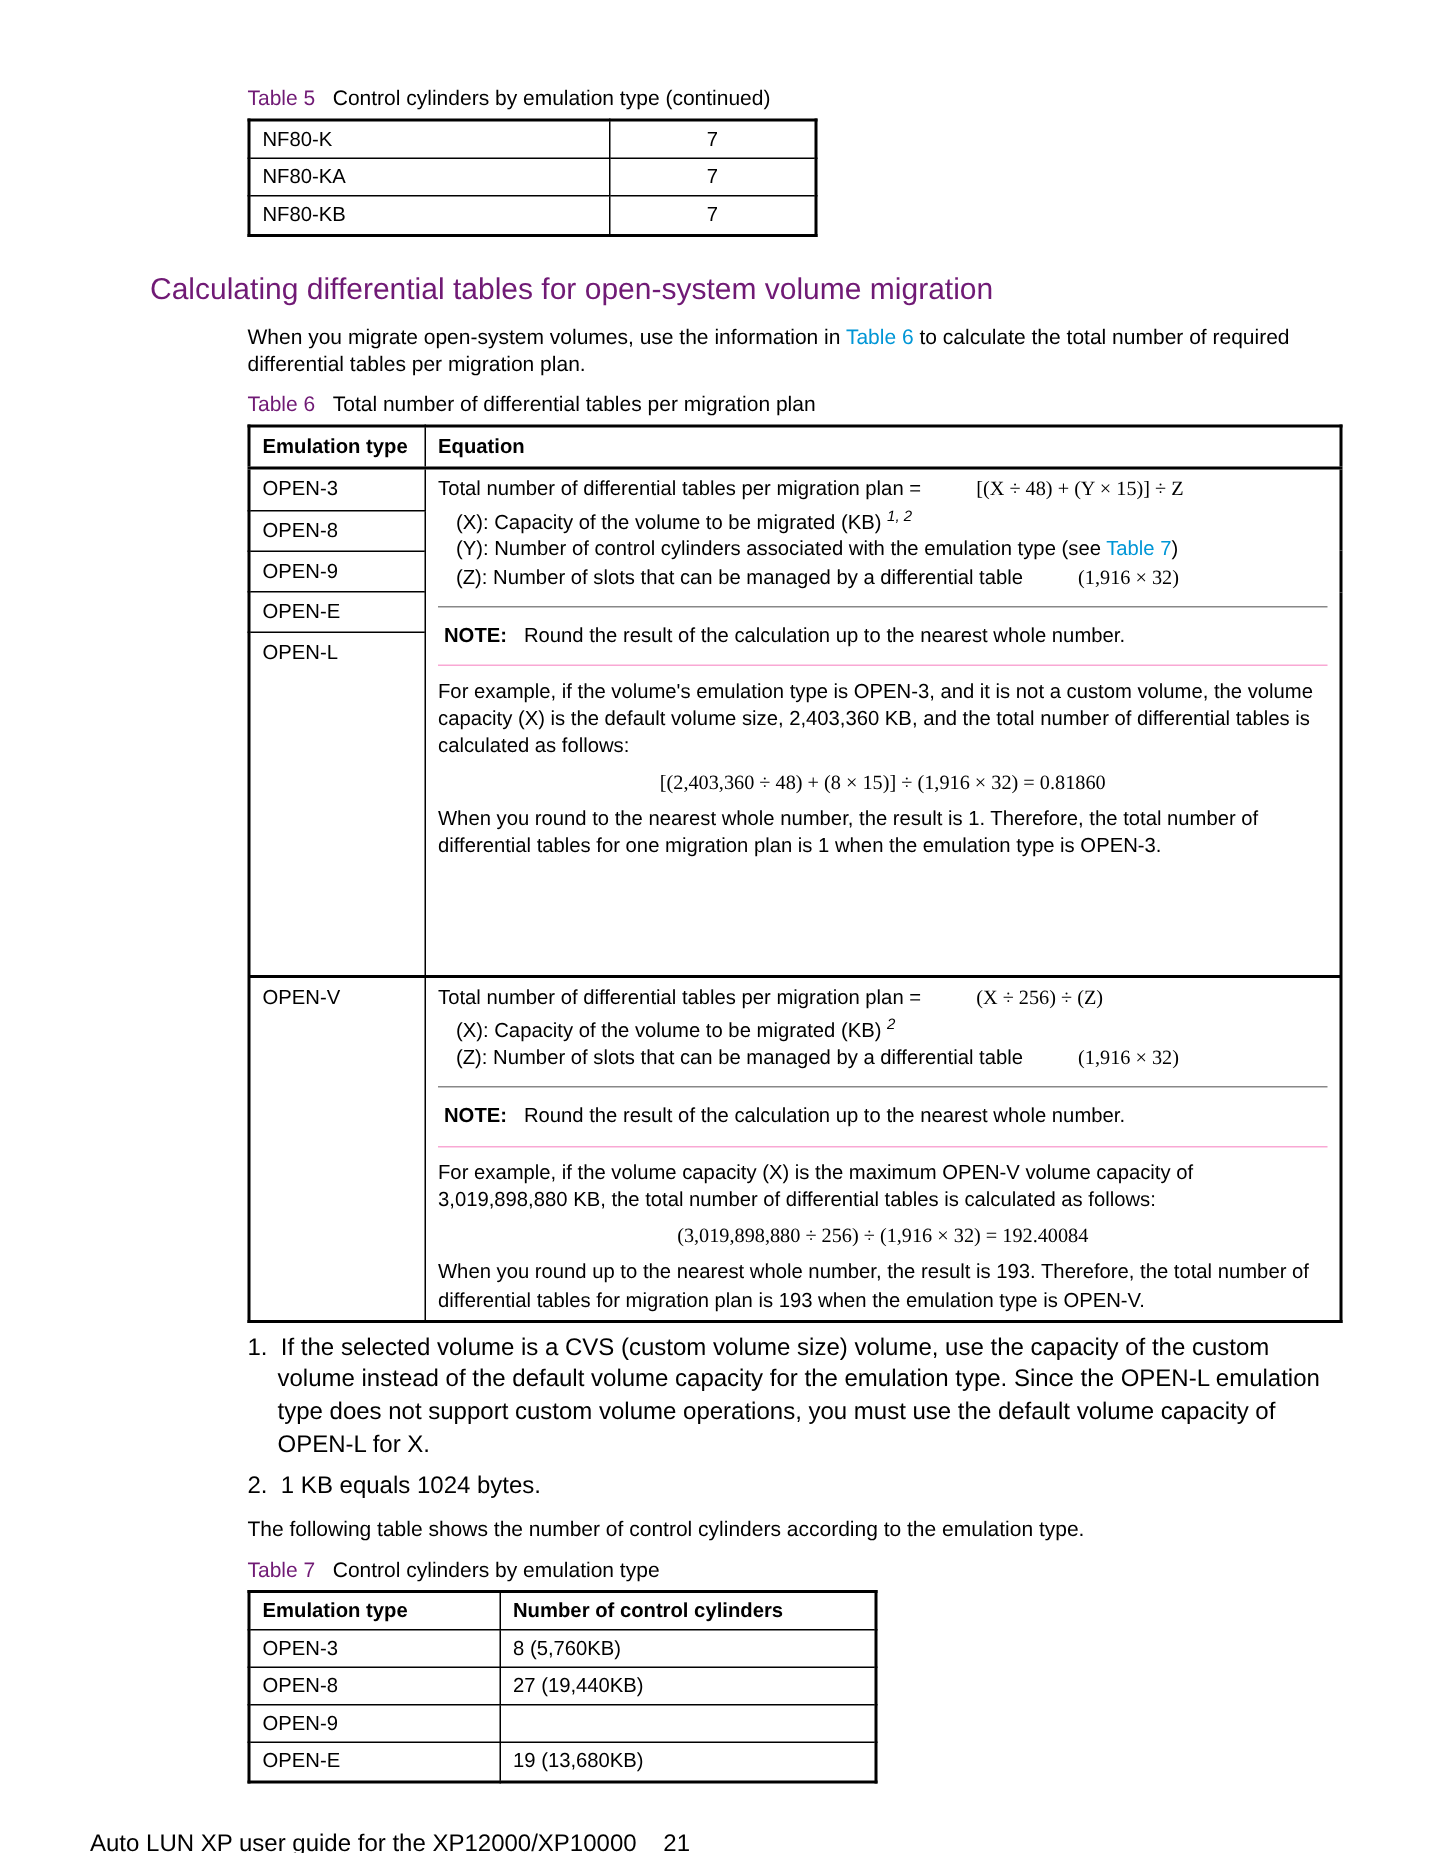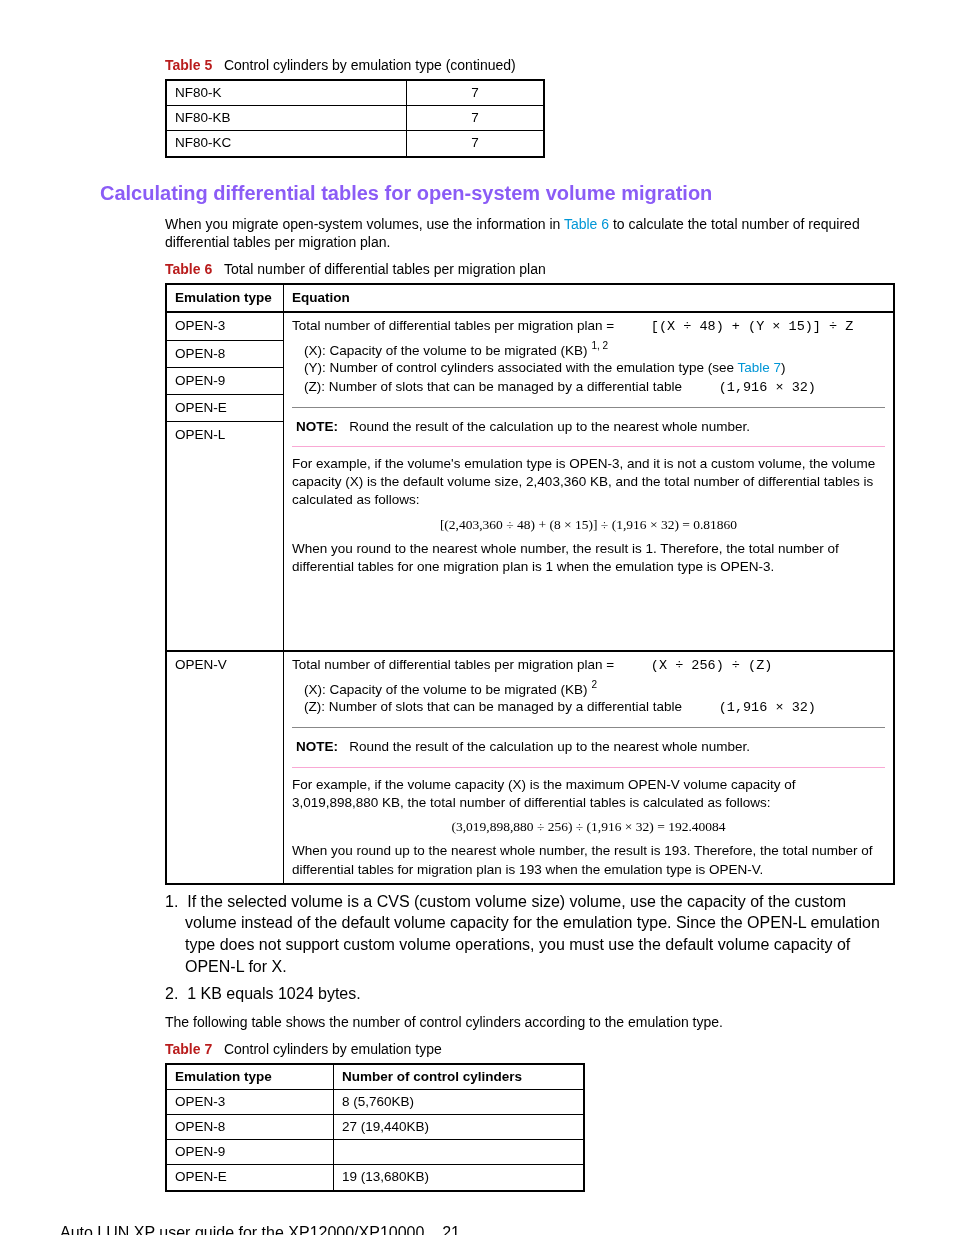--- a/index.html
+++ b/index.html
@@ -10,22 +10,22 @@
     padding: 50px 60px 40px 60px;
     width: 954px;
     box-sizing: border-box;
     line-height: 1.35;
   }
   .caption {
     margin: 6px 0 4px 0;
     padding-left: 105px;
   }
   .caption .lbl {
-    color: #b91c1c;
-    font-weight: bold;
+    color: #701a75;
+    font-weight: normal;
   }
   .tbl {
     border-collapse: collapse;
     margin-left: 105px;
   }
   .tbl td, .tbl th {
     border: 1px solid #000;
     padding: 3px 8px;
     font-size: 13.5px;
     text-align: left;
@@ -34,23 +34,23 @@
   .tbl th {
     font-weight: bold;
   }
   .tbl-outer {
     border: 2px solid #000;
   }
   .tbl5 { width: 380px; }
   .tbl5 td.c2 { text-align: center; width: 120px; }
   .tbl7 { width: 420px; }
   .sect-h {
-    color: #8b5cf6;
+    color: #701a75;
     font-size: 20px;
-    font-weight: bold;
+    font-weight: normal;
     margin: 22px 0 8px 40px;
   }
   .para {
     margin: 8px 0 8px 105px;
   }
   .tbl6 {
     width: 730px;
     margin-left: 105px;
     border: 2px solid #000;
     border-collapse: collapse;
@@ -80,28 +80,28 @@
     border-top: 1px solid #000;
   }
   .eqblock {
     padding: 2px 0 2px 12px;
   }
   .eqcenter {
     text-align: center;
     font-family: "Times New Roman", serif;
     padding: 6px 0;
   }
-  .serif { font-family: Liberation Mono, monospace; padding-left: 33px; }
+  .serif { font-family: Liberation Serif, serif; padding-left: 33px; }
   .notebox {
     border-top: 1px solid #888;
     border-bottom: 1px solid #f9a8d4;
     margin: 8px 0;
     padding: 10px 4px;
   }
-  .sup { font-size: 10px; vertical-align: super; }
+  .sup { font-size: 10px; vertical-align: super; font-style: italic; }
   .link { color: #0096D6; }
   .footnotes {
     margin: 6px 0 0 105px;
     font-size: 16px;
     padding-left: 20px;
     text-indent: -20px;
   }
   .footer {
     text-align: left;
     margin-top: 30px;
@@ -115,25 +115,25 @@
 <div class="caption">
   <span class="lbl">Table 5</span>&nbsp;&nbsp;&nbsp;<span>Control cylinders by emulation type (continued)</span>
 </div>
 <table class="tbl tbl-outer tbl5">
   <tbody id="t5body">
       <tr>
         <td>NF80-K</td>
         <td class="c2">7</td>
       </tr>
       <tr>
+        <td>NF80-KA</td>
+        <td class="c2">7</td>
+      </tr>
+      <tr>
         <td>NF80-KB</td>
-        <td class="c2">7</td>
-      </tr>
-      <tr>
-        <td>NF80-KC</td>
         <td class="c2">7</td>
       </tr>
     </tbody>
 </table>
 
 <div class="sect-h">Calculating differential tables for open-system volume migration</div>
 
 <div class="para">
   <span>When you migrate open-system volumes, use the information in </span><span class="link">Table 6</span><span> to calculate the total number of required differential tables per migration plan.</span>
 </div>

